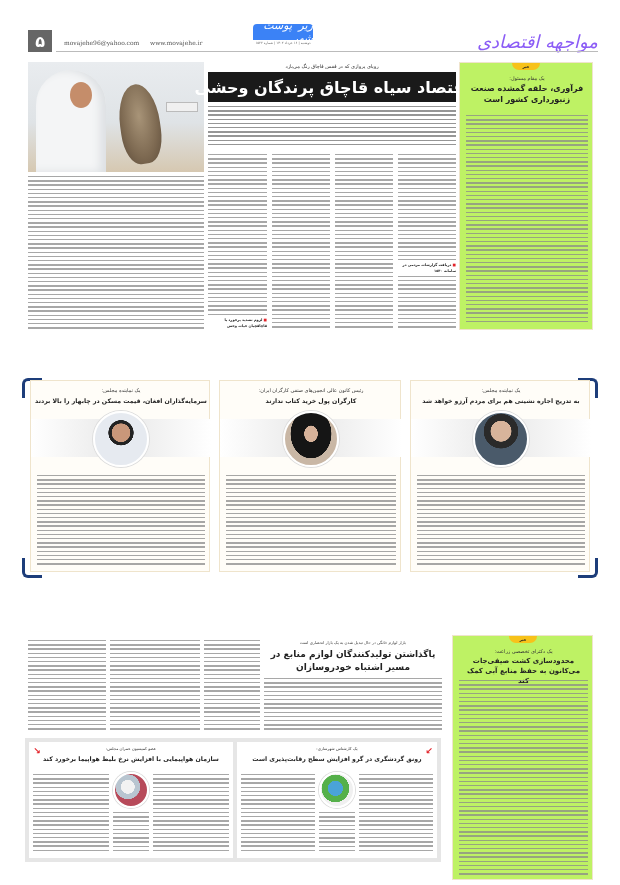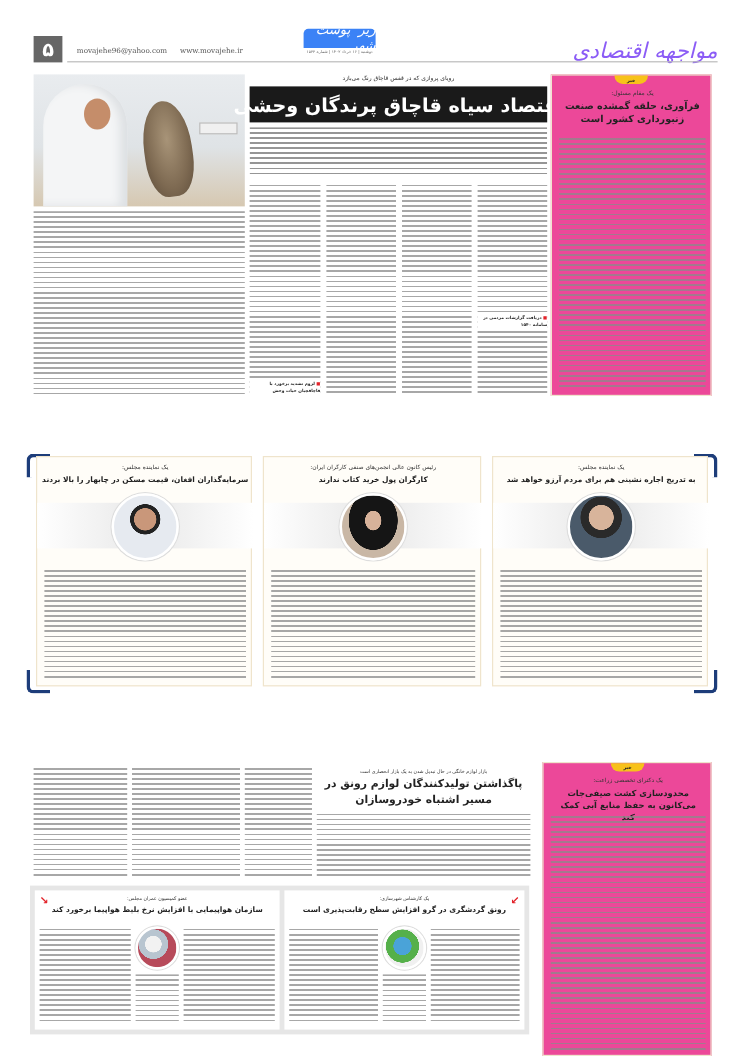--- a/index.html
+++ b/index.html
@@ -7,21 +7,21 @@
 body{font-family:"DejaVu Sans",sans-serif;color:#222;position:relative;direction:rtl}
 .abs{position:absolute}
 .txt{font-size:3.2px;line-height:5.2px;color:#444;text-align:justify;overflow:hidden;direction:rtl}
 .lines{background:repeating-linear-gradient(to bottom,#8a8a8a 0 1.4px,transparent 1.4px 4.2px);opacity:.75}
 .hdr-rule{height:1px;background:#bbb}
 .pagenum{background:#666;color:#fff;font-weight:bold;font-size:16px;display:flex;align-items:center;justify-content:center}
 .logo{background:#3b82f6;color:#fff;border-radius:4px 4px 0 0;font-family:Liberation Mono, monospace;font-style:italic;font-size:11px;display:flex;align-items:center;justify-content:center}
 .kicker{font-size:5px;color:#333;text-align:center;white-space:nowrap;overflow:hidden}
 .headline{font-size:8px;font-weight:bold;color:#222;text-align:center;line-height:11px;overflow:hidden}
 .news-badge{background:#f7c21a;color:#222;font-size:4px;font-weight:bold;text-align:center;border-radius:0 0 8px 8px;line-height:7px}
-.box-cream{background:#ec4899;border:1px solid #efe4cc}
+.box-cream{background:#bef264;border:1px solid #efe4cc}
 .blue-corner{border-top:3px solid #1d3d7a;border-left:3px solid #1d3d7a;border-radius:6px 0 0 0}
 .blue-corner-r{border-top:3px solid #1d3d7a;border-right:3px solid #1d3d7a;border-radius:0 6px 0 0}
 .blue-corner-bl{border-bottom:3px solid #1d3d7a;border-left:3px solid #1d3d7a;border-radius:0 0 0 6px}
 .blue-corner-br{border-bottom:3px solid #1d3d7a;border-right:3px solid #1d3d7a;border-radius:0 0 6px 0}
 .circle{border-radius:50%;overflow:hidden;border:2px solid #fff;box-shadow:0 0 0 1px #ddd}
 .arrow{color:#e3232a;font-size:9px;font-weight:bold;line-height:10px}
 .bullet{color:#e3232a}
 </style>
 </head>
 <body>
@@ -97,21 +97,21 @@
     <div class="abs circle" style="left:62px;top:30px;width:56px;height:56px;background:radial-gradient(circle at 50% 38%,#c9977a 0 22%,#222 23% 30%,#e6eaf0 31%);"></div>
     <div class="abs txt lines" style="left:6px;top:94px;width:168px;height:92px;"></div>
   </div>
 </div>
 
 <div class="abs txt lines" style="left:28px;top:640px;width:78px;height:92px;"></div>
 <div class="abs txt lines" style="left:110px;top:640px;width:90px;height:92px;"></div>
 <div class="abs txt lines" style="left:204px;top:640px;width:56px;height:92px;"></div>
 <div class="abs" style="left:264px;top:640px;width:178px;height:94px;">
   <div class="abs kicker" style="left:0;top:0;width:178px;font-size:4px;">بازار لوازم خانگی در حال تبدیل شدن به یک بازار انحصاری است</div>
-  <div class="abs headline" style="left:4px;top:8px;width:170px;font-size:9px;line-height:13px;">پاگذاشتن تولیدکنندگان لوازم رونق در مسیر اشتباه خودروسازان</div>
+  <div class="abs headline" style="left:4px;top:8px;width:170px;font-size:9px;line-height:13px;">پاگذاشتن تولیدکنندگان لوازم منابع در مسیر اشتباه خودروسازان</div>
   <div class="abs txt lines" style="left:0;top:38px;width:178px;height:54px;"></div>
 </div>
 
 <div class="abs box-cream" style="left:452px;top:635px;width:141px;height:245px;">
   <div class="abs news-badge" style="left:56px;top:0;width:28px;">خبر</div>
   <div class="abs kicker" style="left:0;top:12px;width:141px;">یک دکترای تخصصی زراعت:</div>
   <div class="abs headline" style="left:8px;top:20px;width:125px;font-size:7px;line-height:10px;">محدودسازی کشت صیفی‌جات می‌کانون به حفظ منابع آبی کمک کند</div>
   <div class="abs txt lines" style="left:6px;top:44px;width:129px;height:195px;"></div>
 </div>
 

